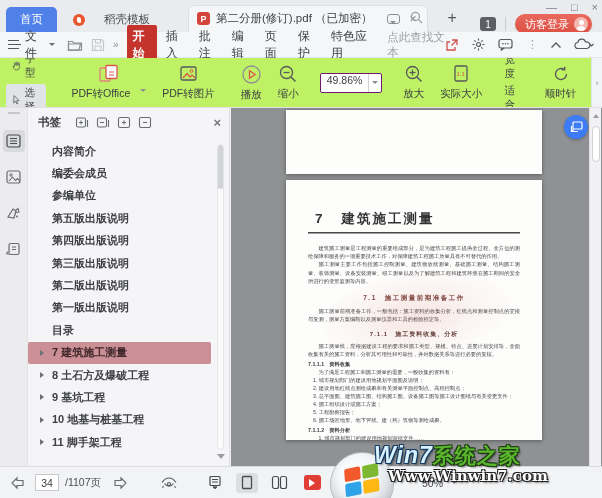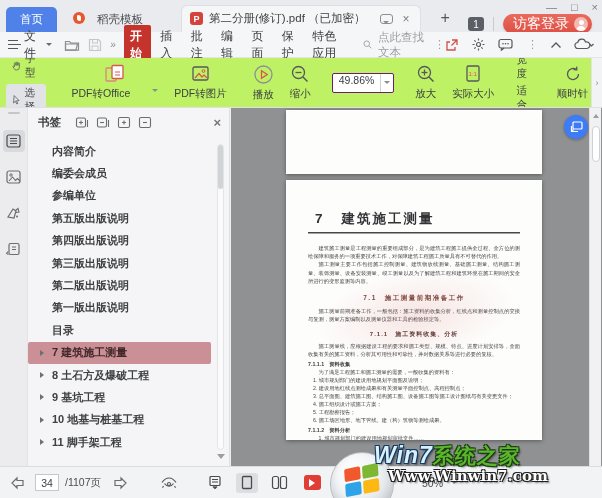--- a/index.html
+++ b/index.html
@@ -6,61 +6,61 @@
   html,body { width:602px; height:498px; overflow:hidden; }
   body { font-family:"Liberation Sans","DejaVu Sans",sans-serif; background:#eceef1; position:relative; color:#3c3d40; }
   .app { position:absolute; inset:0; width:602px; height:498px; background:#eceef0; overflow:hidden; }
 
   
   .tabbar { position:absolute; left:0; top:0; right:0; height:32px; background:#e9ebee; }
   .winctl { position:absolute; top:1px; right:4px; display:flex; gap:14px; color:#7a7d82; font-size:11px; line-height:13px; }
   .winctl span { cursor:default; }
   .tabs { position:absolute; left:6px; bottom:0; display:flex; align-items:flex-end; }
   .tab-home { background:#4f81e8; color:#fff; font-size:11.5px; padding:5px 14px; border-radius:5px 5px 0 0; margin-right:6px; }
-  .tab-docer { display:flex; gap:12px; font-size:11.5px; color:#4b4d51; padding:5px 10px; }
+  .tab-docer { display:flex; align-items:center; gap:19px; font-size:11.5px; color:#4b4d51; padding:5px 10px; }
   .docer-dot { width:12px; height:12px; border-radius:50%; background:#e8552e; position:relative; }
   .docer-dot::after { content:""; position:absolute; left:4px; top:3px; width:4px; height:6px; background:#fff; border-radius:2px 4px 2px 4px; }
   .tab-doc { display:flex; align-items:center; gap:6px; background:#f5f6f8; border:1px solid #dddfe3; border-bottom:none; border-radius:6px 6px 0 0; font-size:11.5px; color:#3f4043; padding:5px 10px 6px 8px; margin-left:28px; }
   .picon { width:13px; height:13px; border-radius:3px; background:#d5443c; color:#fff; font-size:9px; font-weight:bold; display:flex; align-items:center; justify-content:center; }
   .bubble-ic { width:13px; height:10px; border:1.2px solid #8b8e93; border-radius:3px; position:relative; margin-left:8px; }
   .bubble-ic::after { content:""; position:absolute; left:2px; bottom:-4px; border:3px solid transparent; border-top-color:#8b8e93; }
   .tab-close { color:#7e8186; font-size:12px; margin-left:4px; }
   .tab-new { font-size:16px; color:#55575b; margin-left:14px; padding:2px 6px 5px; }
   .tab-right { position:absolute; right:10px; top:14px; display:flex; align-items:center; gap:9px; }
   .badge-count { background:#5c6066; color:#fff; font-size:10px; min-width:16px; height:14px; border-radius:3px; display:flex; align-items:center; justify-content:center; padding:0 3px; }
   .tab-right .vsep { width:1px; height:14px; background:#c9cbcf; }
-  .login-pill { background:linear-gradient(#e9695d,#dd4f44); color:#fff; font-size:14px; border-radius:10px; height:20px; display:flex; align-items:center; gap:5px; padding:0 4px 0 10px; box-shadow:0 1px 2px rgba(0,0,0,.15);text-align:right; }
+  .login-pill { background:linear-gradient(#e9695d,#dd4f44); color:#fff; font-size:11px; border-radius:10px; height:20px; display:flex; align-items:center; gap:5px; padding:0 4px 0 10px; box-shadow:0 1px 2px rgba(0,0,0,.15);text-align:right; }
   .avatar { width:14px; height:14px; background:#f4b9b2; border-radius:50%; position:relative; overflow:hidden; }
   .avatar::before { content:""; position:absolute; left:4.5px; top:2.5px; width:5px; height:5px; border-radius:50%; background:#fff; }
   .avatar::after { content:""; position:absolute; left:2px; top:8.5px; width:10px; height:7px; border-radius:5px 5px 0 0; background:#fff; }
 
   
   .menubar { position:absolute; left:0; top:32px; right:0; height:26px; background:#f5f6f8; border-bottom:1px solid #e4e5e8; display:flex; align-items:center; padding:0 8px; }
   .hamb { width:13px; height:9px; border-top:1.5px solid #55575b; border-bottom:1.5px solid #55575b; position:relative; margin-right:6px; }
   .hamb::after { content:""; position:absolute; left:0; top:2.6px; width:13px; height:1.5px; background:#55575b; }
   .file-lbl { font-size:12px; color:#3e4044; }
   .caret-d { width:0; height:0; border:3.5px solid transparent; border-top-color:#6a6d72; margin:3px 0 0 4px; }
   .mb-icons { display:flex; align-items:center; gap:8px; margin:0 10px 0 12px; }
   .chev2 { color:#8a8d92; font-size:10px; letter-spacing:-2px; }
   .menu-items { display:flex; align-items:center; gap:3px; }
   .menu-item { font-size:12px; color:#3e4044; padding:3px 6px; border-radius:2px; }
   .menu-item.active { background:#c5332d; color:#fff; font-weight:bold; }
-  .searchbox { display:flex; align-items:center; gap:6px; margin-left:14px; color:#9b9ea3; font-size:11.5px; }
+  .searchbox { display:flex; align-items:center; gap:6px; margin-left:14px; color:#9b9ea3; font-size:11.5px;flex-direction:column; }
   .dots-v { color:#9b9ea3; font-size:11px; margin-left:2px; }
   .mb-right { margin-left:auto; display:flex; align-items:center; gap:12px; }
 
   svg.ic { display:block; }
 
   
   .toolbar { position:absolute; left:0; top:58px; right:0; height:50px; background:#bef264; border-bottom:1px solid #dfe0e3; display:flex; align-items:center; padding:0 6px; overflow:hidden; }
   .tool-col { display:flex; flex-direction:column; gap:2px; margin-right:8px; }
   .mini-btn { display:flex; align-items:center; gap:4px; font-size:10.5px; color:#3e4044; padding:2px 6px; border-radius:3px; }
   .mini-btn.active { background:#e2e3e6; }
   .big-btn { display:flex; flex-direction:column; align-items:center; justify-content:center; gap:3px; font-size:10.5px; color:#3e4044; padding:2px 5px; margin:0 3px; white-space:nowrap; }
-  .big-btn .lbl { display:flex; align-items:flex-start; gap:18px; }
+  .big-btn .lbl { display:flex; align-items:flex-start; gap:6px; }
   .tb-sep { width:1px; height:34px; background:#e3e4e7; margin:0 5px; }
   .zoom-combo { display:flex; align-items:flex-start; border:1px solid #701a75; border-radius:2px; height:20px; margin:0 13px; background:#fff; }
   .zoom-combo .zval { font-size:10.5px; padding:0 6px; color:#3e4044; min-width:44px; }
   .zoom-combo .zdrop { border-left:1px solid #cfd1d5; height:100%; display:flex; align-items:center; padding:0 3px; }
   .fit-col { display:flex; flex-direction:column; gap:3px; margin:0 4px; }
   .fit-btn { display:flex; align-items:center; gap:4px; font-size:10.5px; color:#3e4044; }
   .tb-expand { position:absolute; right:0; top:0; width:11px; height:49px; background:#f2f3f5; border-left:1px solid #e2e3e6; display:flex; align-items:center; justify-content:center; color:#8a8d92; font-size:9px; }
 
   
   .main { position:absolute; left:0; top:108px; right:0; bottom:32px; }

